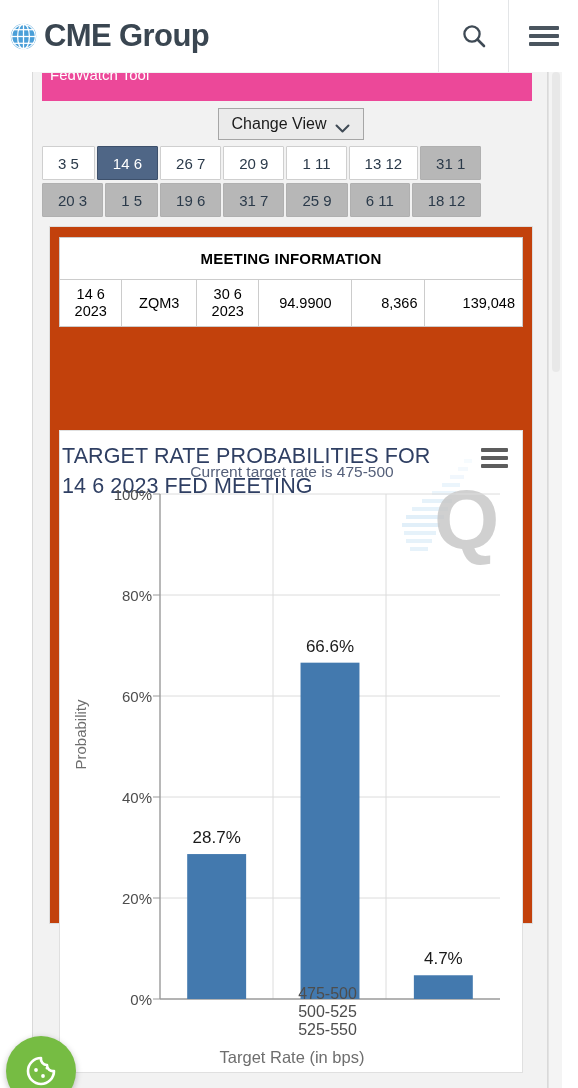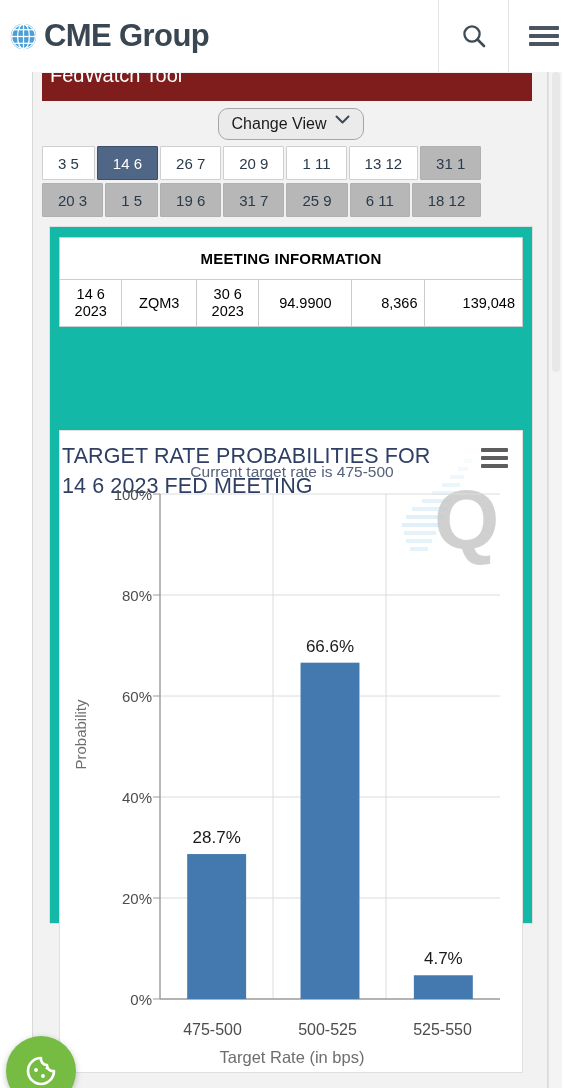--- a/index.html
+++ b/index.html
@@ -96,45 +96,45 @@
     border-right: 1px solid #d9d9d9;
     overflow: hidden;
   }
 
   .fedwatch-bar {
     position: absolute;
     top: 5px;
     left: 9px;
     width: 490px;
     height: 28px;
-    background: #7f1d1d;
+    background: #ec4899;
     color: #ffffff;
-    font-size: 20px;
+    font-size: 15px;
     line-height: 20px;
     padding: 0 8px;
     overflow: hidden;
   }
   .fedwatch-bar span { position: relative; top: -8px; }
 
   
   .changeview-wrap {
     position: absolute;
     top: 40px;
     left: 0;
     width: 516px;
     display: flex;
     justify-content: center;
   }
   .change-view-btn {
     display: inline-flex;
-    align-items: flex-start;
+    align-items: flex-end;
     gap: 9px;
     background: #ebebeb;
     border: 1px solid #a6a6a6;
-    border-radius: 10px;
+    border-radius: 0;
     padding: 6px 13px;
     font-size: 16px;
     color: #1a1a1a;
     font-family: "Liberation Sans", sans-serif;
     cursor: pointer;
   }
   .chev {
     width: 15px; height: 9px;
     flex: none;
   }
@@ -176,21 +176,21 @@
     border-color: #b0b0b0;
   }
 
   
   .inner-panel {
     position: absolute;
     top: 158px;
     left: 16px;
     width: 484px;
     height: 698px;
-    background: #14b8a6;
+    background: #c2410c;
     border: 1px solid #dedede;
   }
 
   
   .meeting-table {
     position: absolute;
     top: 10px;
     left: 9px;
     width: 464px;
     border-collapse: collapse;
@@ -307,20 +307,21 @@
     color: #6e6e6e;
     margin-top: 48px;
   }
 
   .cat-labels {
     position: absolute;
     left: 95px;
     bottom: 33px;
     width: 345px;
     display: flex;
+    flex-direction: column;
   }
   .cat-label {
     flex: 1;
     text-align: center;
     font-size: 16px;
     color: #4d4d4d;
   }
 
   .ticks { position: absolute; left: 0; top: 0; width: 464px; height: 643px; }
   .tick-text {

